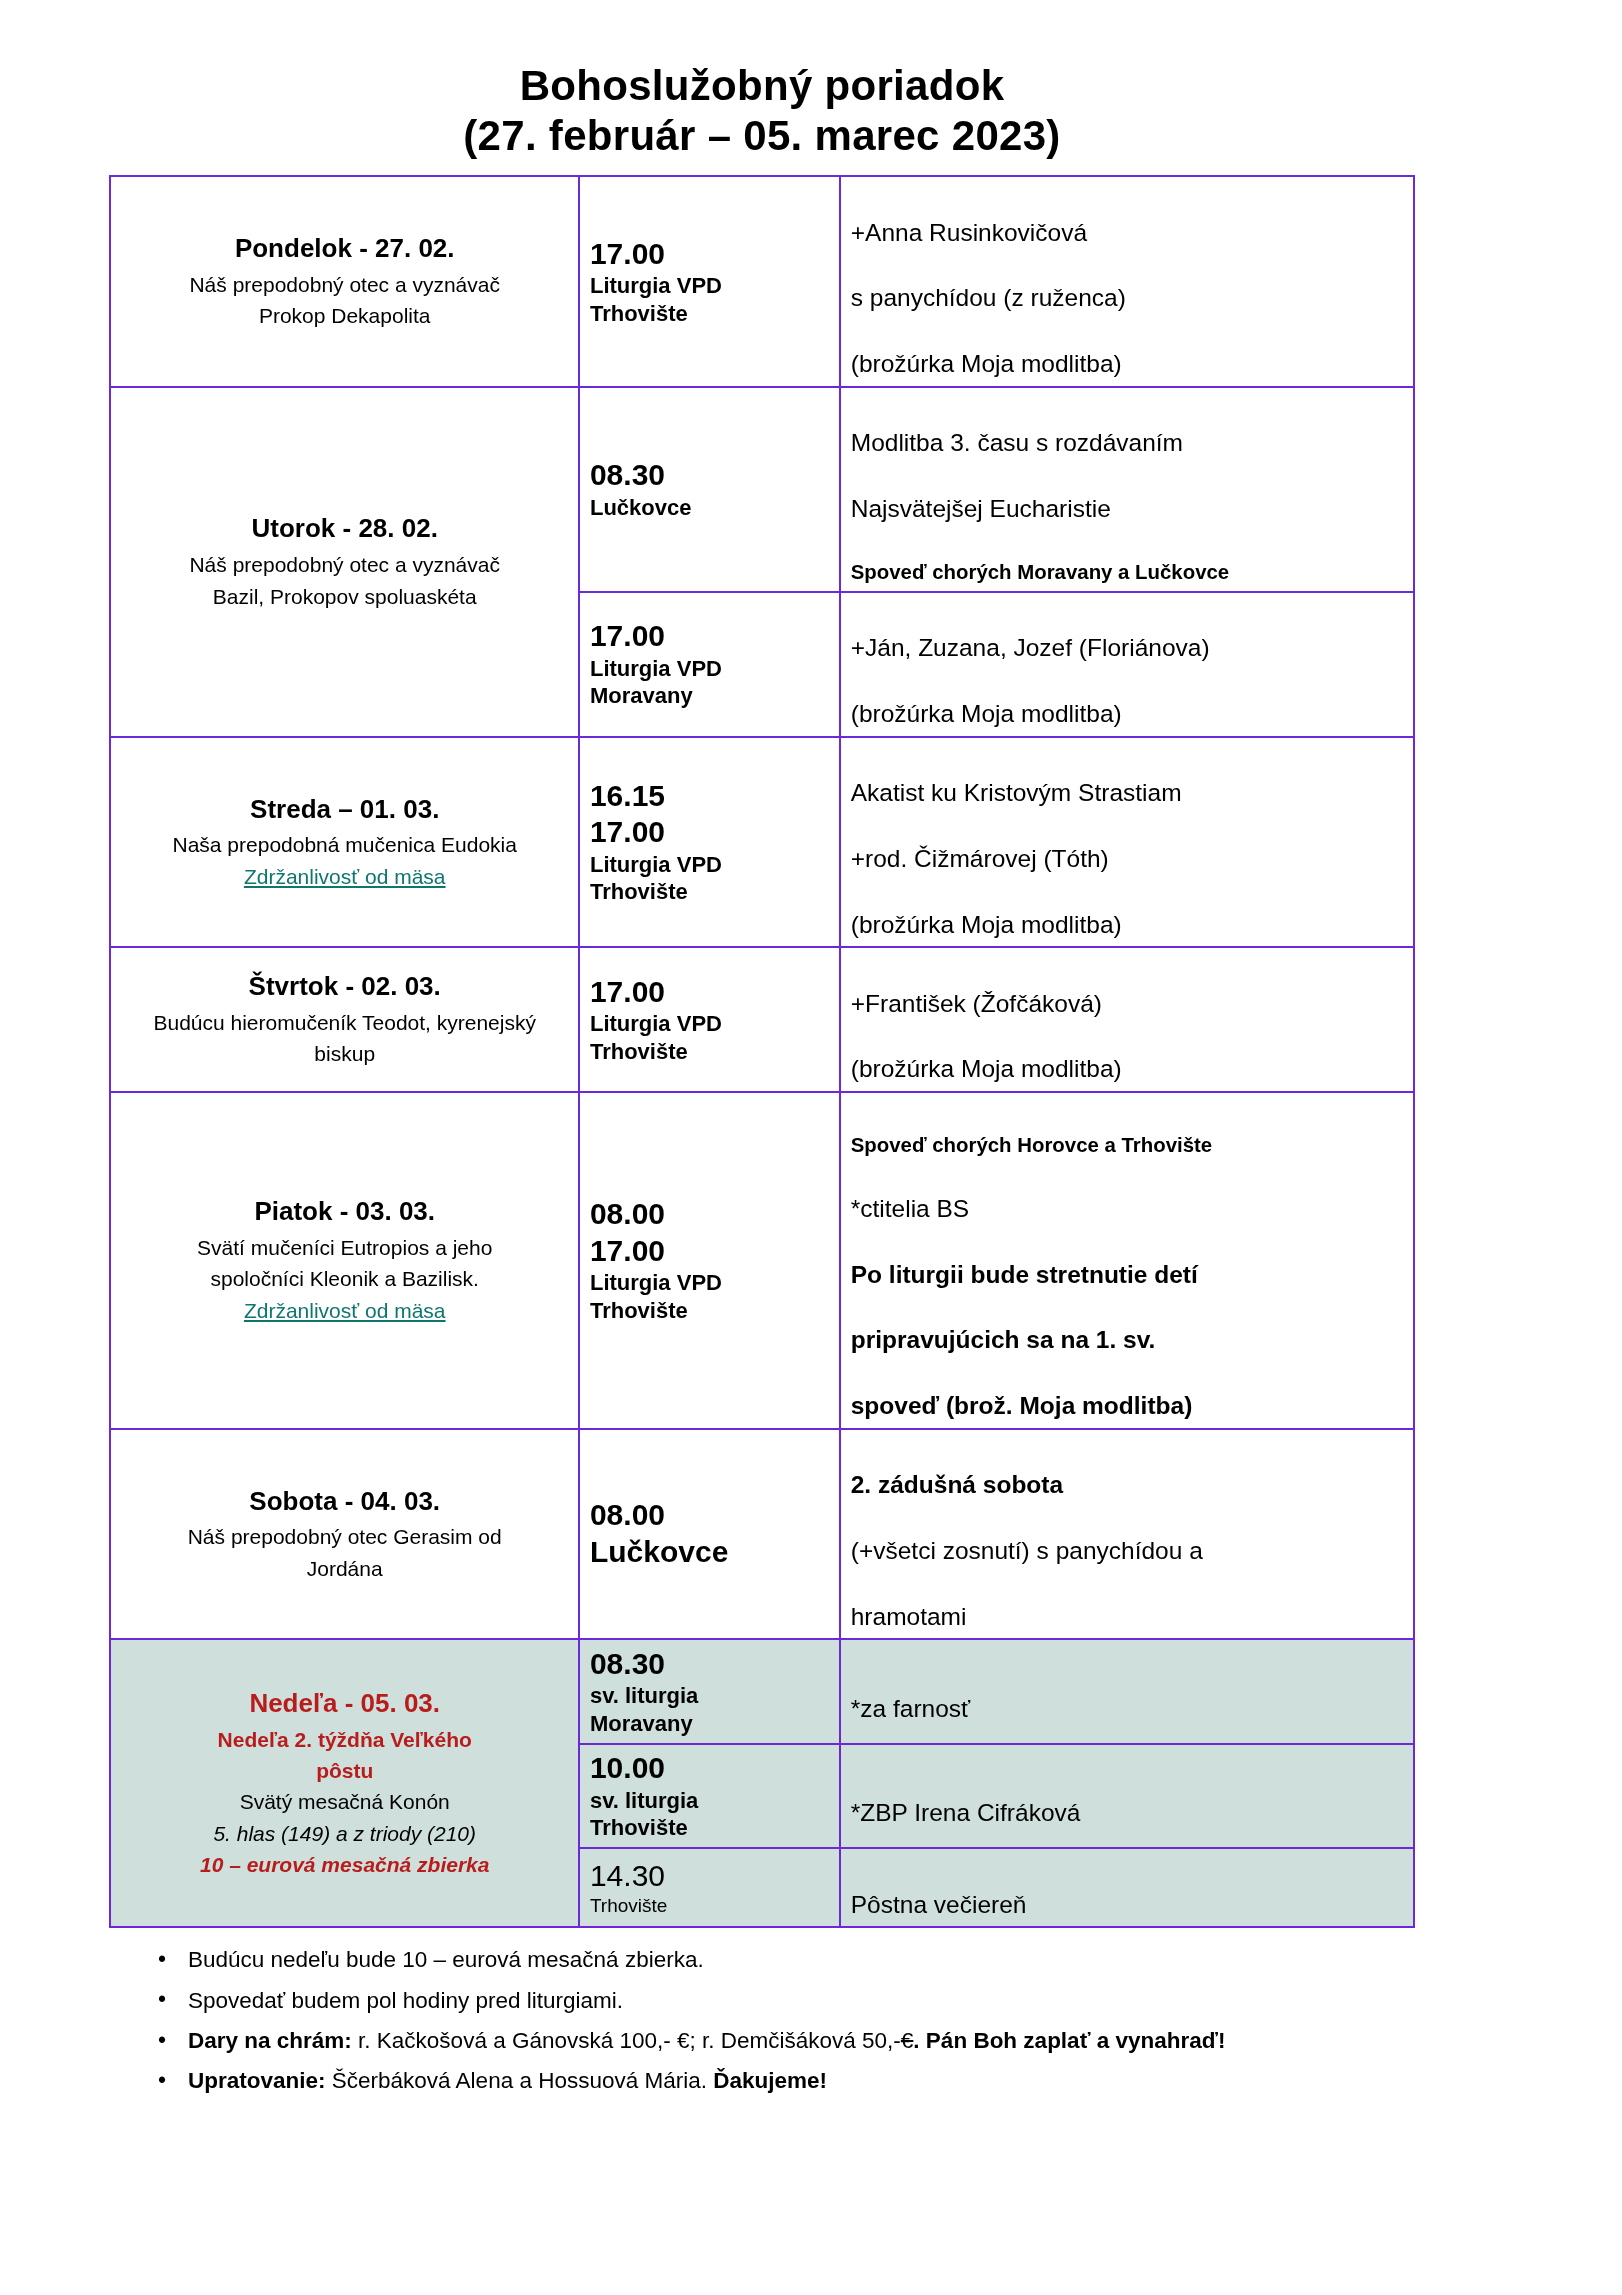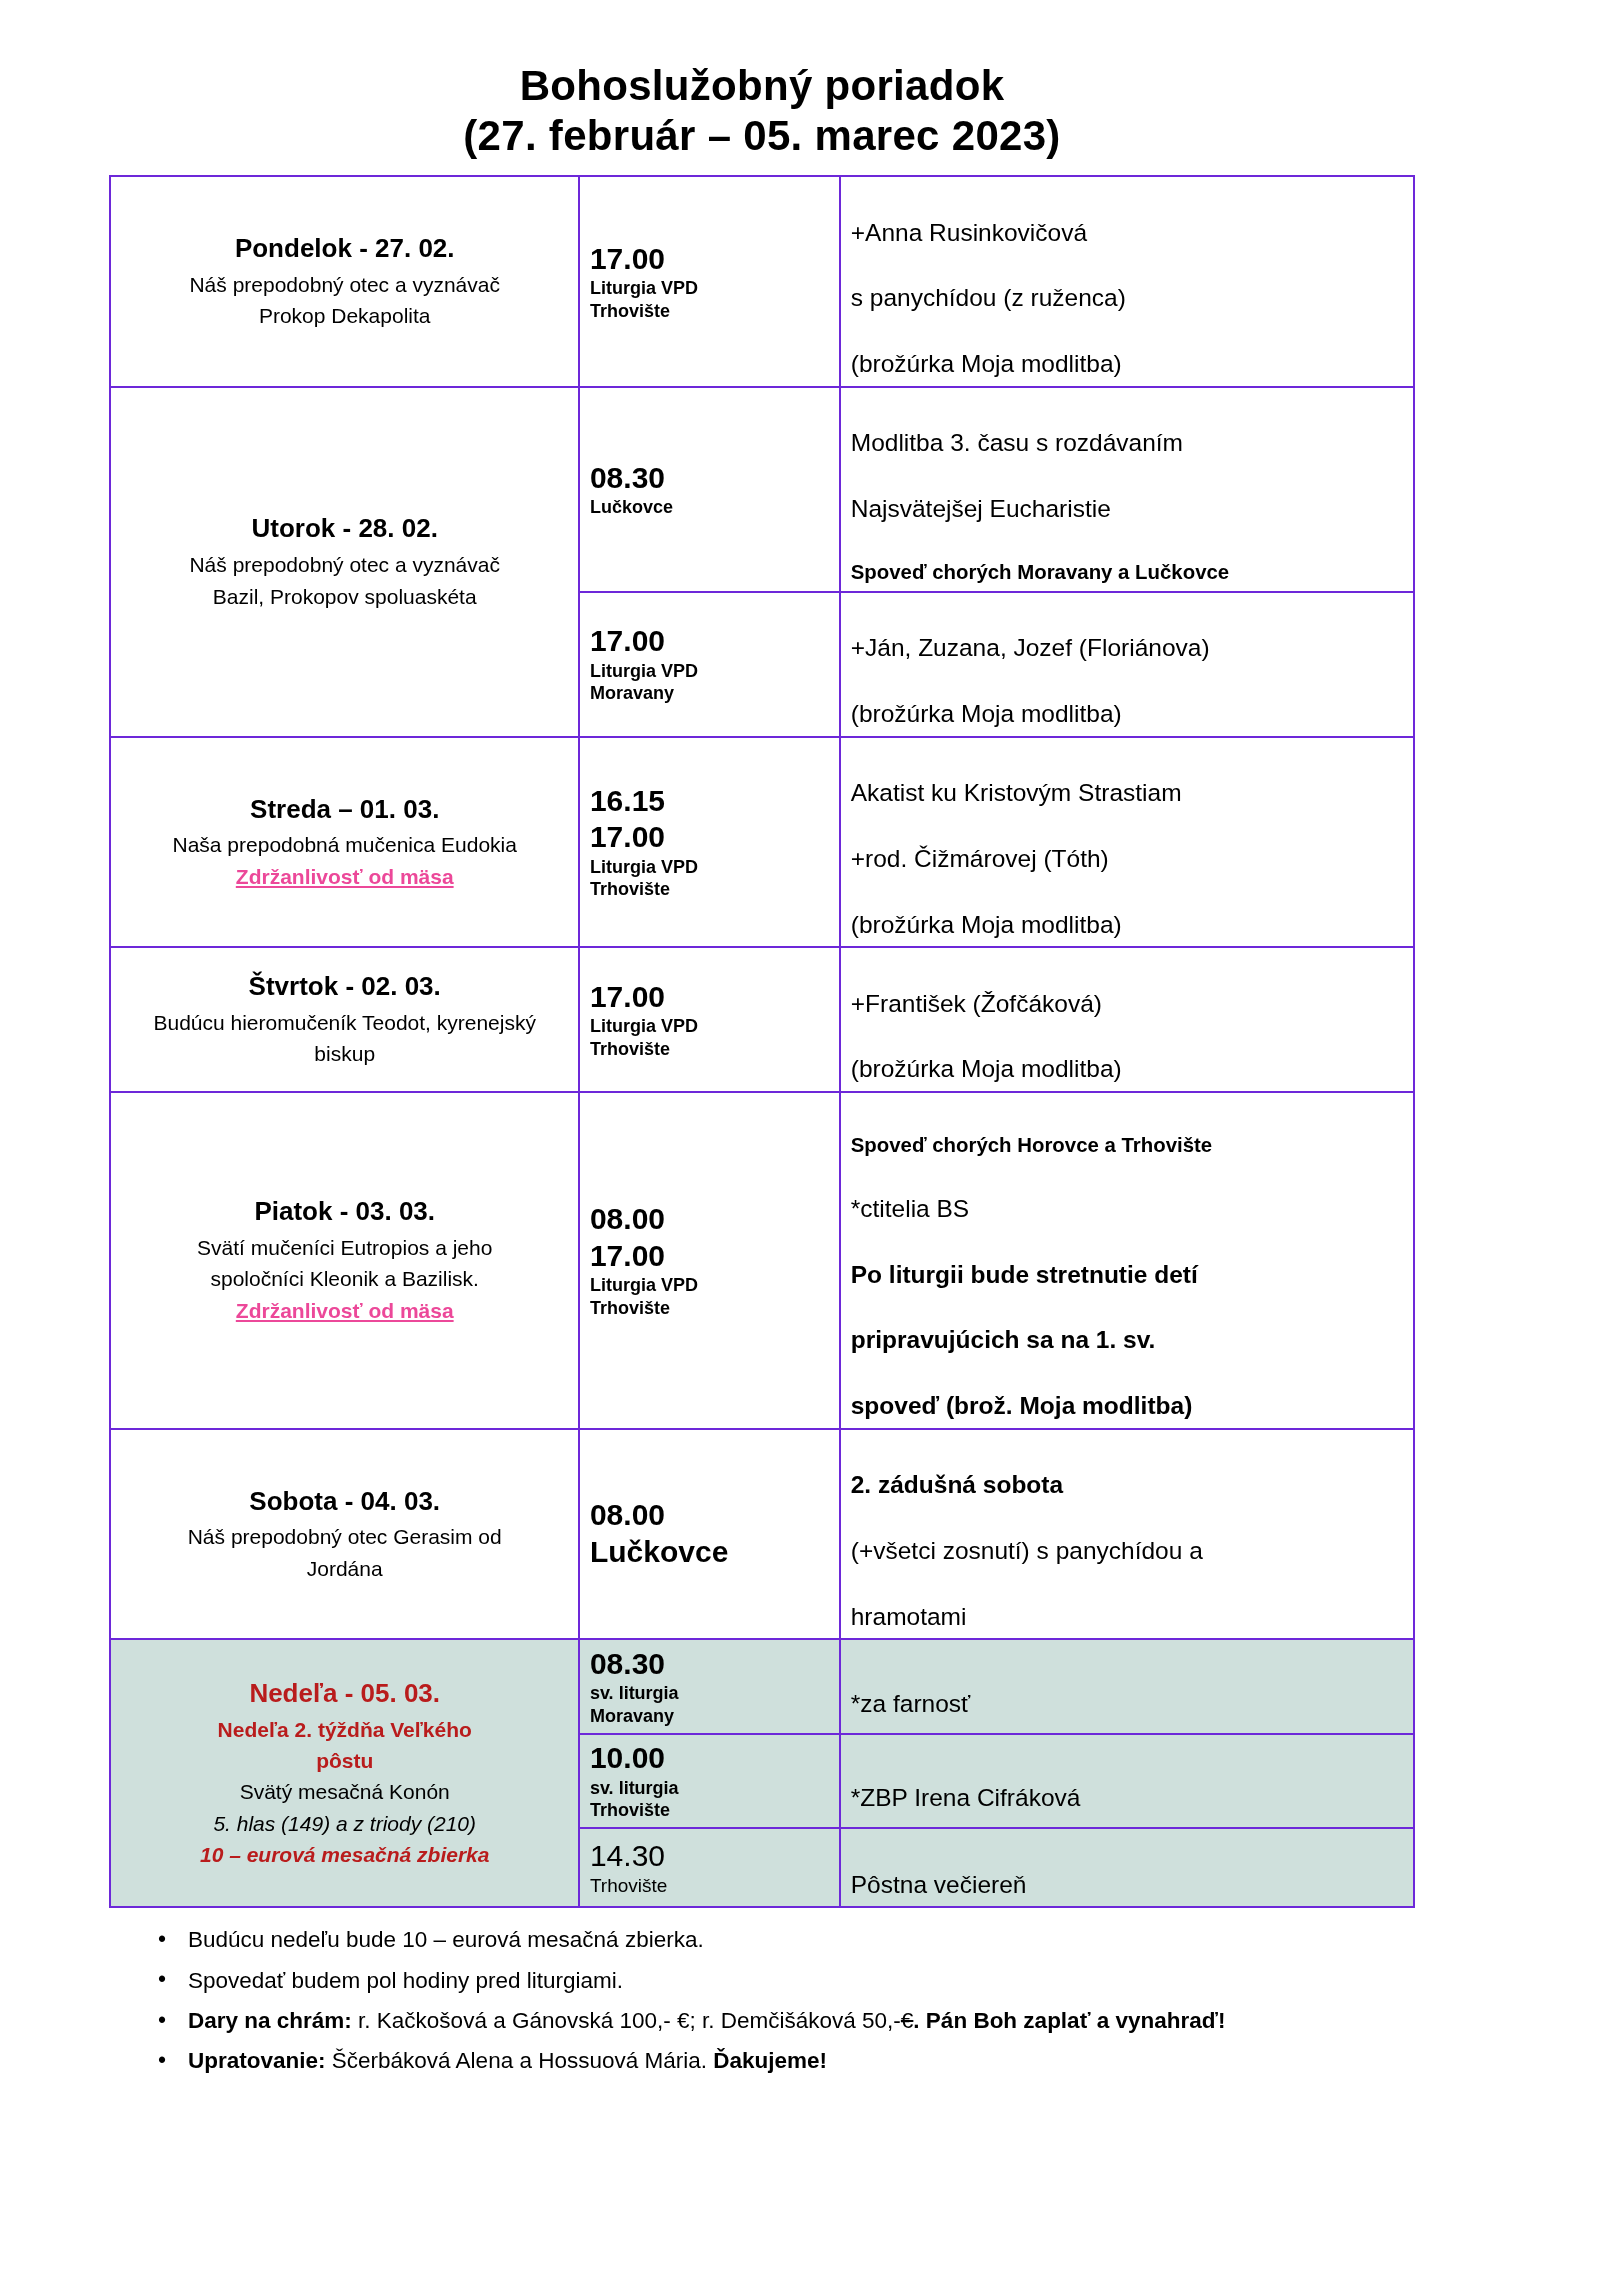--- a/index.html
+++ b/index.html
@@ -47,33 +47,32 @@
     margin: 4.1px 0 6.8px 0;
   }
   .day-sub {
     font-size: 21px;
     line-height: 1.3;
     margin-bottom: 4.1px;
   }
   .day-sub.small-italic { font-style: italic; }
   .red-bold { color: #b91c1c; font-weight: bold; }
   .underline-red {
-    color: #ec4899;
+    color: #0f766e;
     text-decoration: underline;
-    font-weight: bold;
   }
   .time-cell { padding-left: 15px; }
   .time-big {
     font-size: 30px;
     font-weight: bold;
     line-height: 1.22;
   }
   .time-big.thin { font-weight: normal; }
   .time-sub {
-    font-size: 18px;
+    font-size: 22px;
     font-weight: bold;
     line-height: 1.25;
   }
   .time-sub.thin { font-weight: normal; font-size: 19px; }
   .desc-cell { padding-left: 11px; }
   .desc-line {
     font-size: 24.5px;
     line-height: 1.3;
     margin-top: 34px;
   }

